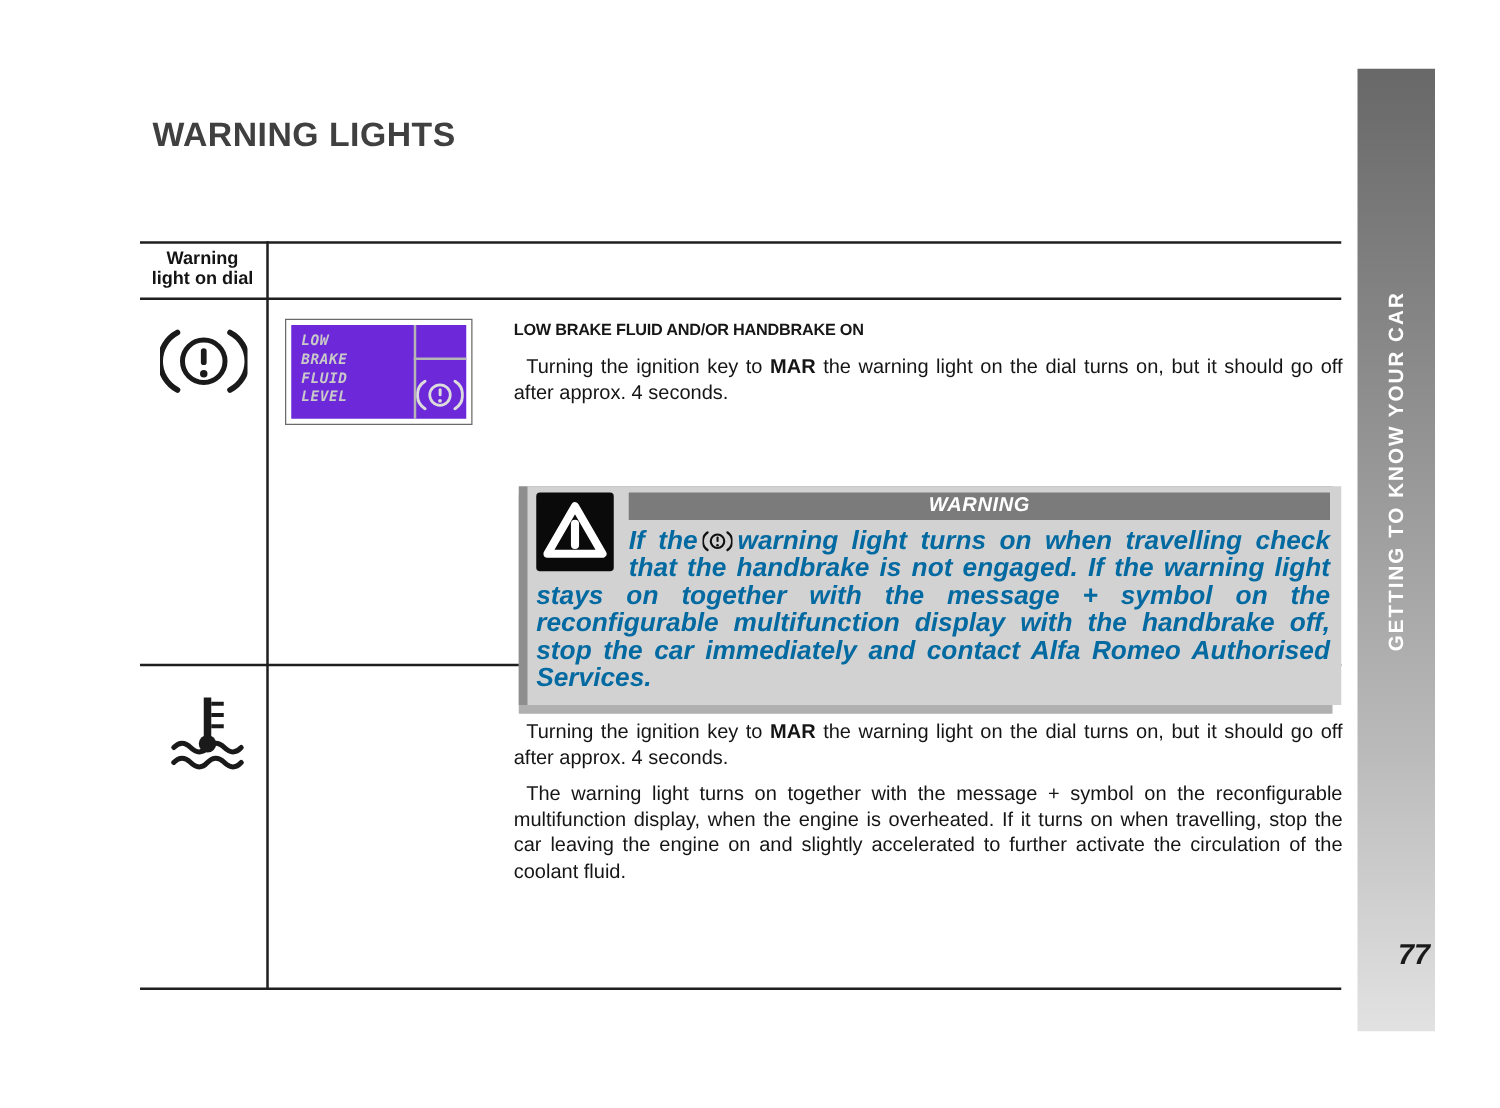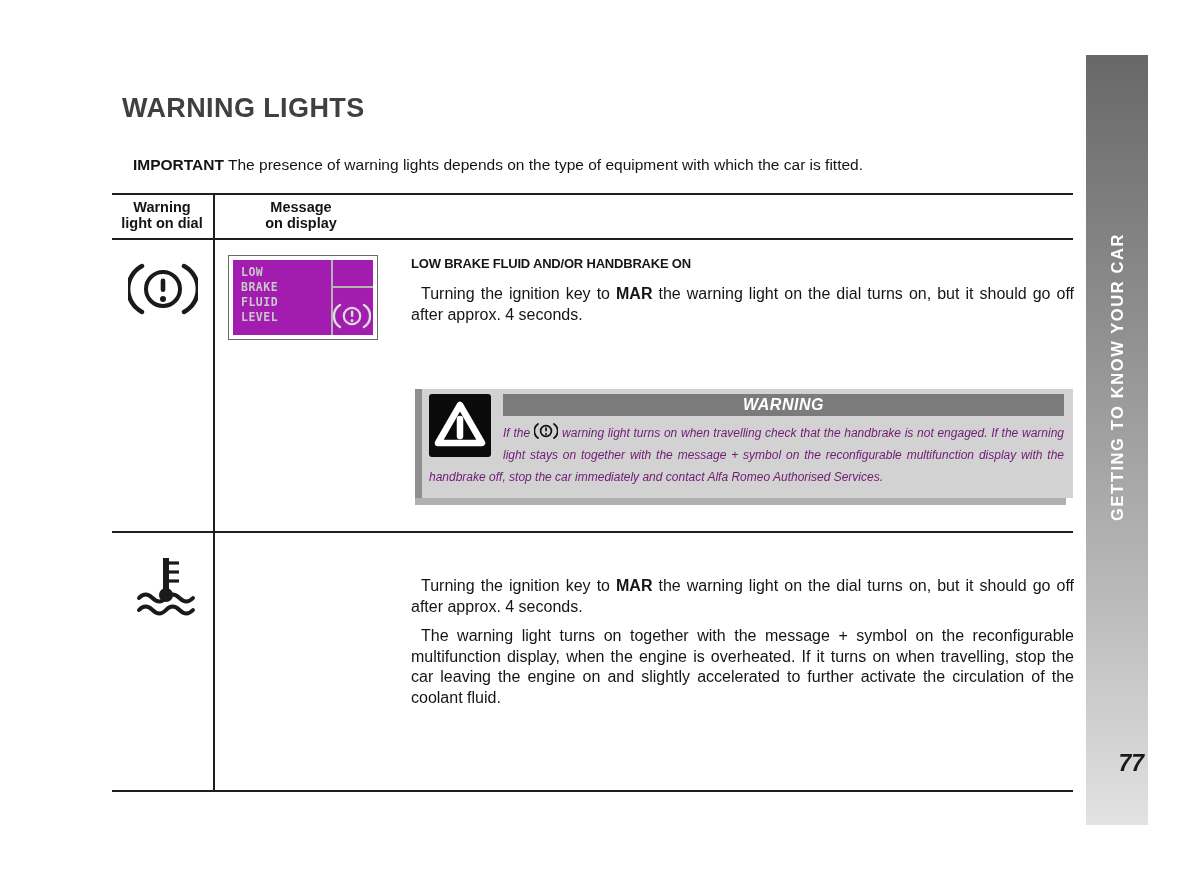--- a/index.html
+++ b/index.html
@@ -47,21 +47,21 @@
   .col-head.c2 { left:216px; width:170px; }
 
   
   .dial-icon { position:absolute; }
 
   
   .disp {
     position:absolute; left:228px; width:150px; height:85px;
     background:#ffffff; border:1.5px solid #6a6a6a; padding:4px;
   }
-  .disp-inner { position:relative; width:100%; height:100%; background:#a21caf; }
+  .disp-inner { position:relative; width:100%; height:100%; background:#6d28d9;font-style:italic; }
   .disp-text {
     position:absolute; left:8px; top:5px;
     font-family:"DejaVu Sans Mono", monospace; font-size:11.5px; font-weight:bold;
     color:#c9c9c9; line-height:15px; letter-spacing:0.5px; white-space:pre-line;
   }
   .disp-vline { position:absolute; left:70%; top:0; bottom:0; width:2px; background:#b5b5b5; }
   .disp-hline { position:absolute; left:70%; right:0; top:34%; height:2px; background:#b5b5b5; }
   .disp-icon { position:absolute; left:70%; right:0; bottom:5px; display:flex; justify-content:center; }
 
   
@@ -85,48 +85,45 @@
     float:left; width:62px; height:63px; margin:0 12px 4px 0;
     background:#0a0a0a; border-radius:3px;
     display:flex; align-items:center; justify-content:center;
   }
   .warn-header {
     overflow:hidden; height:22px; background:#7b7b7b;
     color:#ffffff; font-weight:bold; font-style:italic; font-size:16px;
     line-height:22px; text-align:center; letter-spacing:0.5px;
   }
   .warn-text {
-    margin-top:6px; font-weight:normal; font-style:italic;
-    font-size:12px; line-height:22px; text-align:justify; color:#701a75;
+    margin-top:6px; font-weight:bold; font-style:italic;
+    font-size:21px; line-height:22px; text-align:justify; color:#0369a1;
   }
   .inline-sym { vertical-align:-3px; margin:0 4px; }
 </style>
 </head>
 <body>
 
 <div class="page">
 
   <div class="sidebar-band">
     <span class="vtext">GETTING TO KNOW YOUR CAR</span>
   </div>
   <div class="page-number">77</div>
 
   <h1 class="title">WARNING LIGHTS</h1>
-  <p class="important"><b>IMPORTANT</b> <span>The presence of warning lights depends on the type of equipment with which the car is fitted.</span></p>
 
   <div class="hrule" style="top:193px"></div>
   <div class="hrule" style="top:238px"></div>
   <div class="hrule" style="top:531px"></div>
   <div class="hrule" style="top:790px"></div>
   <div class="vrule"></div>
 
   <div class="col-head c1">Warning
 light on dial</div>
-  <div class="col-head c2">Message
-on display</div>
 
   <div class="dial-icon" style="left:128px; top:258px">
     <svg width="70" height="62" viewBox="0 0 70 62" fill="none">
       <path d="M 14 8 A 26 26 0 0 0 14 54" stroke="#1a1a1a" stroke-width="4.5" stroke-linecap="round"></path>
       <path d="M 56 8 A 26 26 0 0 1 56 54" stroke="#1a1a1a" stroke-width="4.5" stroke-linecap="round"></path>
       <circle cx="35" cy="31" r="17" stroke="#1a1a1a" stroke-width="4"></circle>
       <rect x="32.7" y="20.5" width="4.6" height="13.5" rx="2.3" fill="#1a1a1a"></rect>
       <circle cx="35" cy="41" r="3" fill="#1a1a1a"></circle>
     </svg>
   </div>

